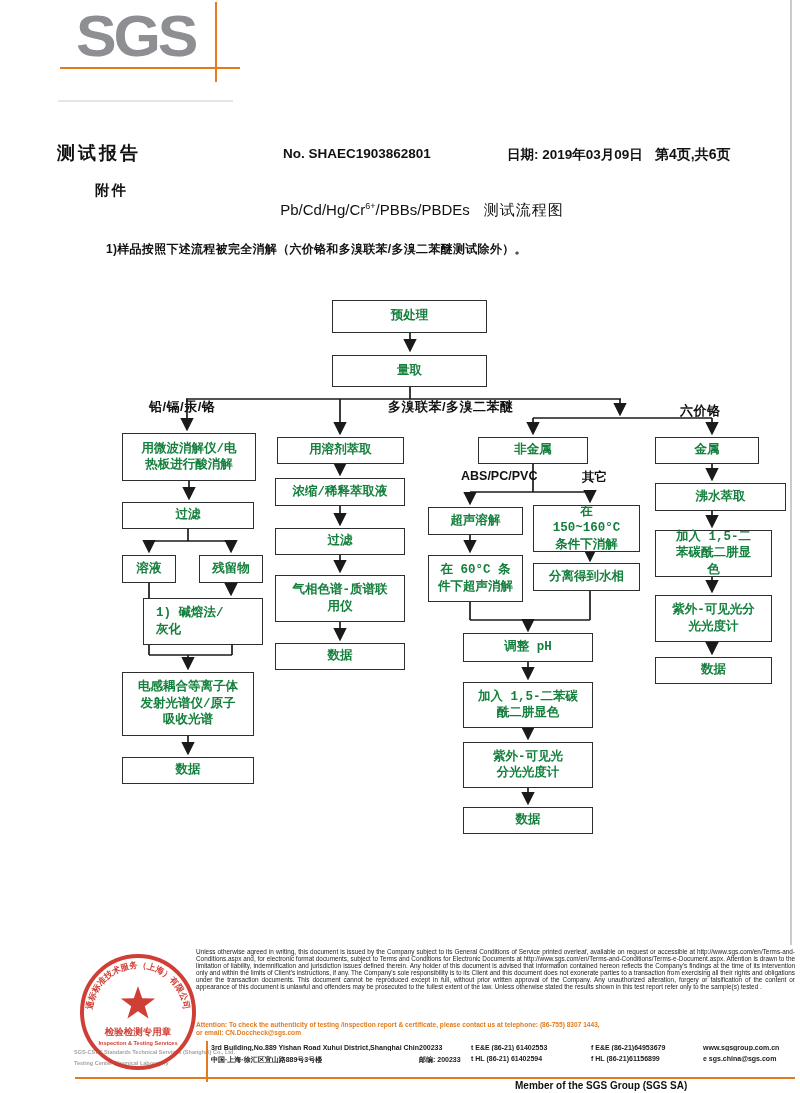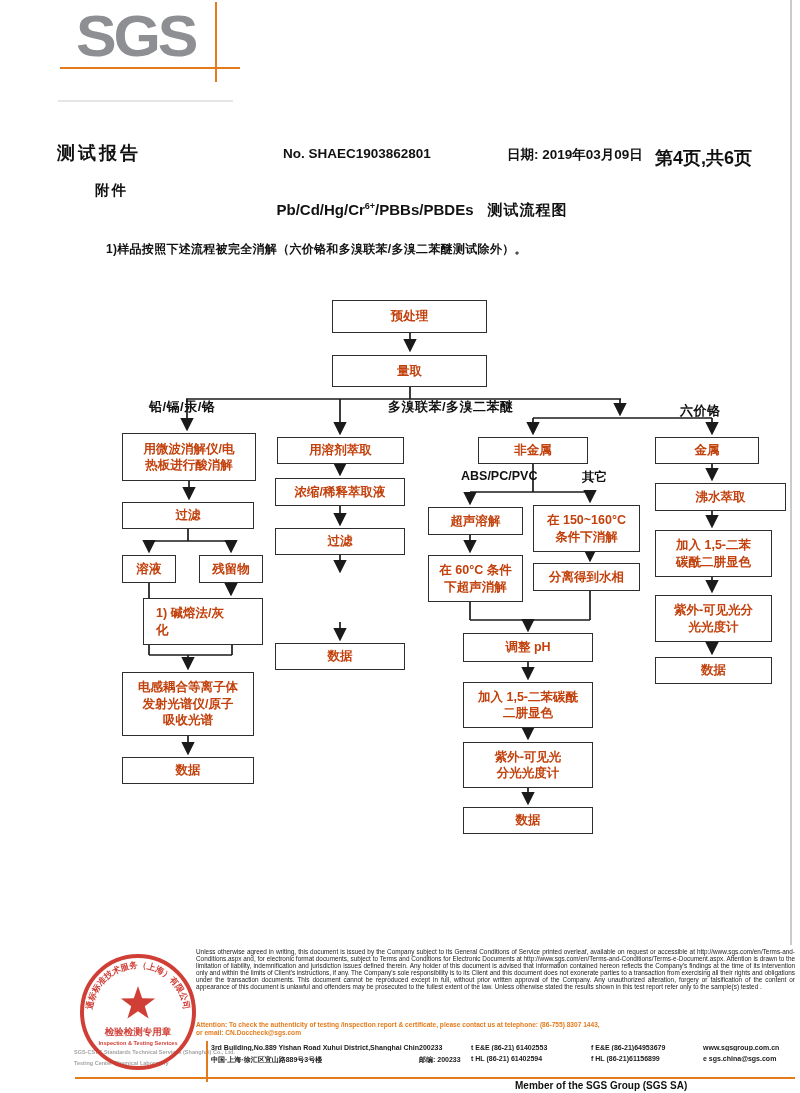--- a/index.html
+++ b/index.html
@@ -8,32 +8,32 @@
   
   .logo-text{position:absolute;left:76px;top:2px;font-size:58px;font-weight:700;
              color:#8d8f92;letter-spacing:-3px;transform:scaleX(1.05);transform-origin:left;}
   .logo-hline{position:absolute;left:60px;top:67px;width:180px;height:2px;background:#e37b1c;}
   .logo-vline{position:absolute;left:215px;top:2px;width:2px;height:80px;background:#e37b1c;}
   .logo-underline{position:absolute;left:58px;top:100px;width:175px;height:2px;background:#e6e6e6;}
   
   .report-title{position:absolute;left:57px;top:141px;font-size:18px;font-weight:700;letter-spacing:3px;}
   .report-no{position:absolute;left:283px;top:146px;font-size:13.5px;font-weight:600;}
   .report-date{position:absolute;left:507px;top:146px;font-size:13.5px;font-weight:600;}
-  .report-page{position:absolute;left:655px;top:146px;font-size:18px;font-weight:600;}
+  .report-page{position:absolute;left:655px;top:146px;font-size:14px;font-weight:600;}
   .attachment{position:absolute;left:95px;top:181px;font-size:14.5px;font-weight:700;letter-spacing:2px;}
   .doc-title{position:absolute;left:0;right:0;top:201px;text-align:center;padding-left:44px;
-             font-size:15px;font-weight:700;}
+             font-size:15px;font-weight:400;}
   .doc-title sup{font-size:9px;}
   .doc-title .cn{margin-left:14px;letter-spacing:1px;}
   .note{position:absolute;left:106px;top:241px;font-size:12px;font-weight:600;letter-spacing:.3px;}
   
   .connectors{position:absolute;left:0;top:0;z-index:1;}
   .fbox{position:absolute;z-index:2;box-sizing:border-box;border:1.6px solid #2e2e2e;background:#fff;
         display:flex;align-items:center;justify-content:center;text-align:center;
-        font-size:12.5px;font-weight:600;line-height:1.32;padding:1px 8px;color:#c2410c;}
+        font-size:12.5px;font-weight:600;line-height:1.32;padding:1px 8px;color:#15803d;font-family:Liberation Mono, monospace;}
   .flabel{position:absolute;z-index:2;font-size:13px;font-weight:700;color:#111;letter-spacing:.5px;margin-left:36px;}
   .flabel.small{font-size:12.5px;letter-spacing:0;}
   
   .legal{position:absolute;left:196px;top:948px;width:599px;font-size:6.4px;line-height:1.1;
          text-align:justify;color:#222;font-weight:500;z-index:2;}
   .attention{position:absolute;left:196px;width:599px;color:#e37b1c;font-size:6.6px;font-weight:700;z-index:2;}
   .att1{top:1021px;} .att2{top:1029px;}
   .company-gray{position:absolute;color:#a3a3a3;font-size:5.5px;font-weight:600;z-index:2;}
   .cg1{left:74px;top:1049px;} .cg2{left:74px;top:1060px;}
   .addr{position:absolute;left:211px;top:1044px;width:584px;display:grid;
@@ -129,20 +129,21 @@
   <div class="fbox" style="left:122px;top:502px;width:132px;height:27px">过滤</div>
   <div class="fbox" style="left:275px;top:478px;width:130px;height:28px;padding:1px 5px">浓缩/稀释萃取液</div>
   <div class="fbox" style="left:655px;top:483px;width:131px;height:28px">沸水萃取</div>
   <div class="fbox" style="left:122px;top:555px;width:54px;height:28px;padding:1px 2px">溶液</div>
   <div class="fbox" style="left:199px;top:555px;width:64px;height:28px;padding:1px 2px">残留物</div>
   <div class="fbox" style="left:275px;top:528px;width:130px;height:27px">过滤</div>
   <div class="fbox" style="left:428px;top:507px;width:95px;height:28px;padding:1px 16px">超声溶解</div>
   <div class="fbox" style="left:533px;top:505px;width:107px;height:47px;padding:1px 12px">在 150~160°C 条件下消解</div>
   <div class="fbox" style="left:655px;top:530px;width:117px;height:47px;padding:1px 17px">加入 1,5-二苯碳酰二肼显色</div>
   <div class="fbox" style="left:143px;top:598px;width:120px;height:47px;justify-content:flex-start;text-align:left;padding:2px 28px 2px 12px">1) 碱熔法/灰化</div>
+  <div class="fbox" style="left:275px;top:575px;width:130px;height:47px;padding:1px 14px">气相色谱-质谱联用仪</div>
   <div class="fbox" style="left:428px;top:555px;width:95px;height:47px;padding:1px 6px">在 60°C 条件下超声消解</div>
   <div class="fbox" style="left:533px;top:563px;width:107px;height:28px;padding:1px 4px">分离得到水相</div>
   <div class="fbox" style="left:655px;top:595px;width:117px;height:47px;padding:1px 16px">紫外-可见光分光光度计</div>
   <div class="fbox" style="left:122px;top:672px;width:132px;height:64px;padding:1px 14px">电感耦合等离子体发射光谱仪/原子吸收光谱</div>
   <div class="fbox" style="left:275px;top:643px;width:130px;height:27px">数据</div>
   <div class="fbox" style="left:463px;top:633px;width:130px;height:29px">调整 pH</div>
   <div class="fbox" style="left:655px;top:657px;width:117px;height:27px">数据</div>
   <div class="fbox" style="left:122px;top:757px;width:132px;height:27px">数据</div>
   <div class="fbox" style="left:463px;top:682px;width:130px;height:46px;padding:1px 10px">加入 1,5-二苯碳酰二肼显色</div>
   <div class="fbox" style="left:463px;top:742px;width:130px;height:46px;padding:1px 27px">紫外-可见光分光光度计</div>

